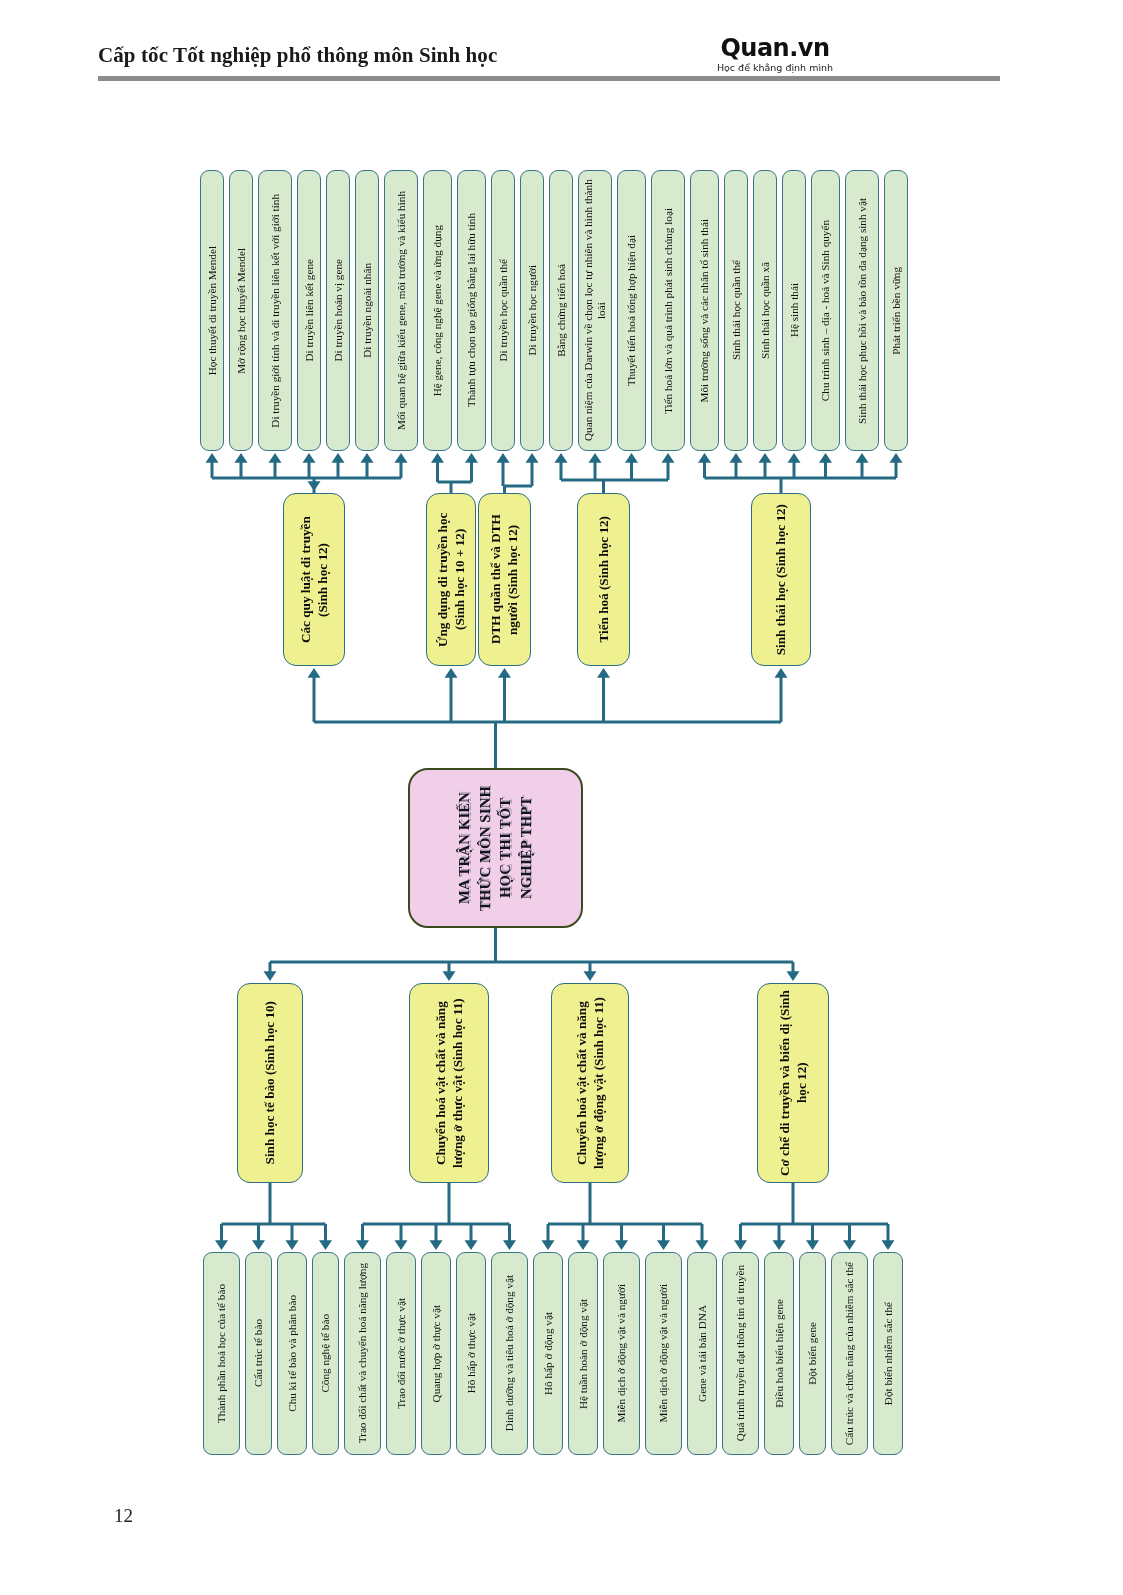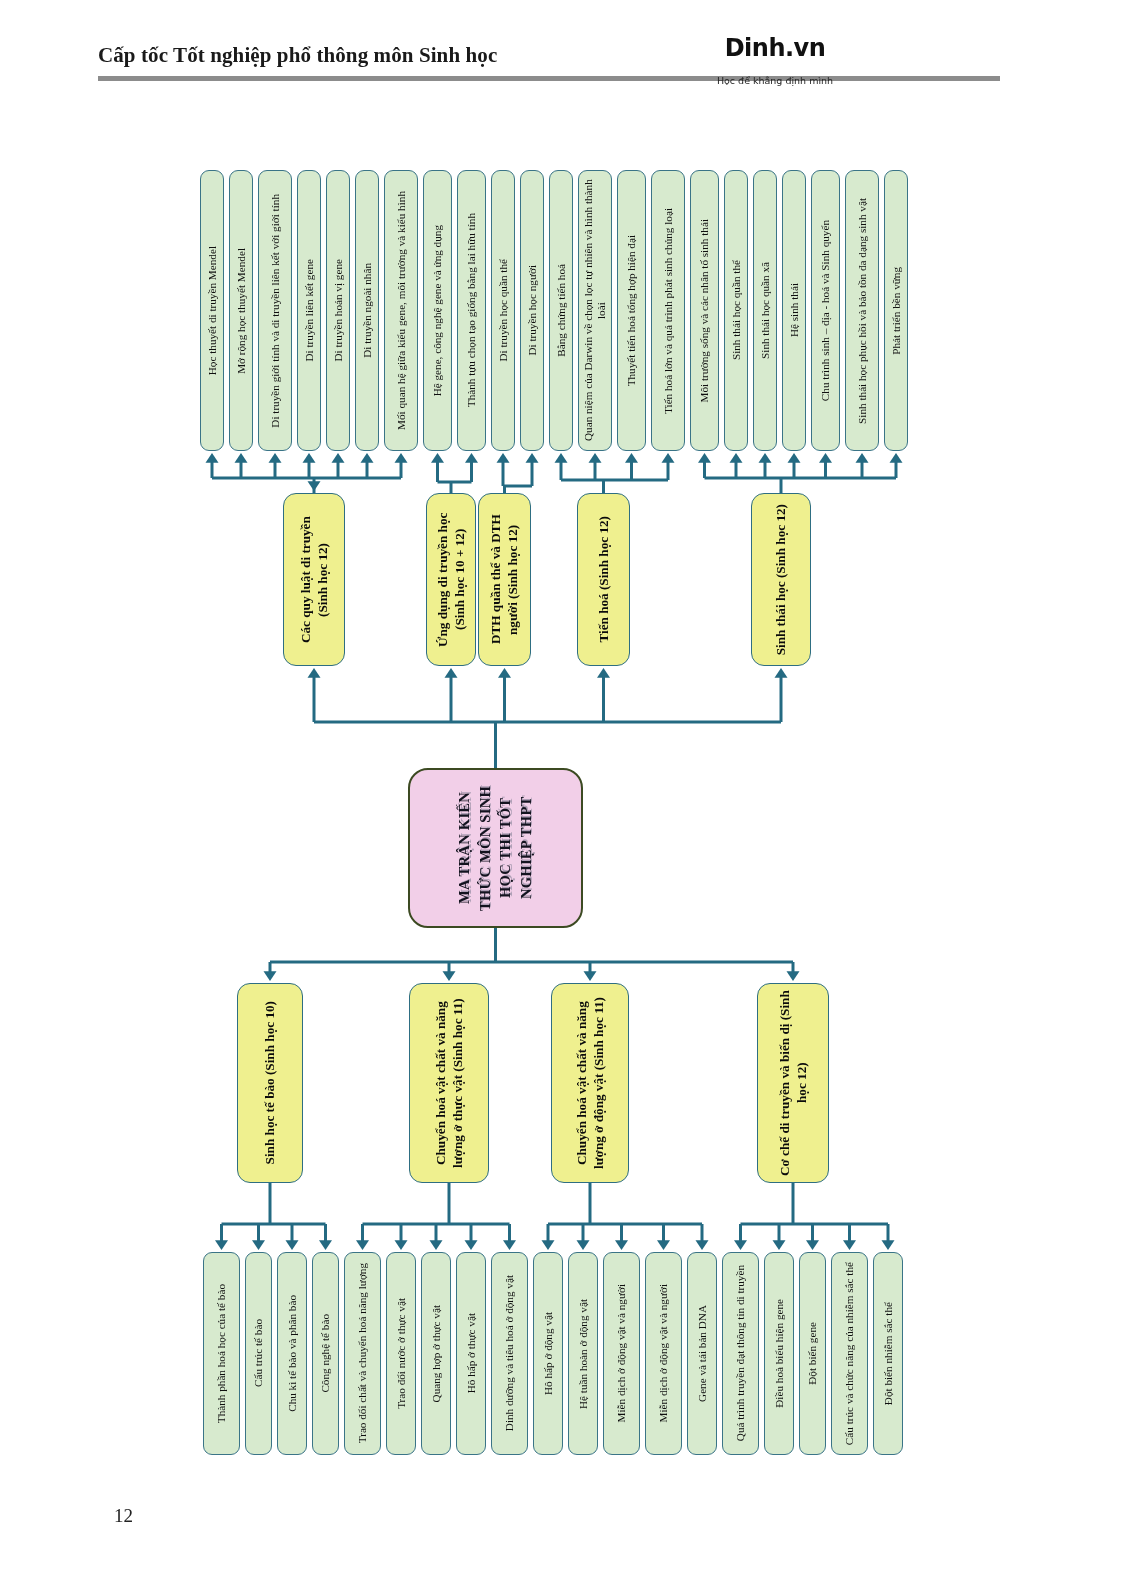--- a/index.html
+++ b/index.html
@@ -25,21 +25,21 @@
   .logo{
     position:absolute;right:112px;top:36px;width:140px;text-align:center;
   }
   .logo-main{
     font-family:"DejaVu Sans", sans-serif;
     font-size:24px;font-weight:bold;color:#111;line-height:1;
     letter-spacing:-.5px;
   }
   .logo-sub{
     font-family:"DejaVu Sans", sans-serif;
-    font-size:9.5px;color:#222;margin-top:15px;white-space:nowrap;
+    font-size:9.5px;color:#222;margin-top:2px;white-space:nowrap;
   }
   .sec-title{
     position:absolute;left:86px;top:101px;
     font-size:20px;font-weight:bold;color:#000;white-space:nowrap;
   }
   .pagenum{
     position:absolute;left:90px;top:1505px;
     font-size:19px;color:#222;margin-left:24px;
   }
 
@@ -86,21 +86,21 @@
 </style>
 </head>
 <body>
 
 <div class="page">
 
   <div class="hdr-title">Cấp tốc Tốt nghiệp phổ thông môn Sinh học</div>
   <div class="hdr-rule"></div>
 
   <div class="logo">
-    <div class="logo-main">Dinh.vn</div>
+    <div class="logo-main">Quan.vn</div>
     <div class="logo-sub">Học để khẳng định mình</div>
   </div>
 
 
   <div id="canvas">
     <svg id="wires">
         <line x1="212" y1="478" x2="401" y2="478" stroke="#246a82" stroke-width="3"></line>
         <line x1="314" y1="493" x2="314" y2="478" stroke="#246a82" stroke-width="3"></line>
         <line x1="212" y1="478" x2="212" y2="460" stroke="#246a82" stroke-width="3"></line>
         <path d="M 212 453 L 205.5 462.75 L 218.5 462.75 Z" fill="#246a82"></path>

